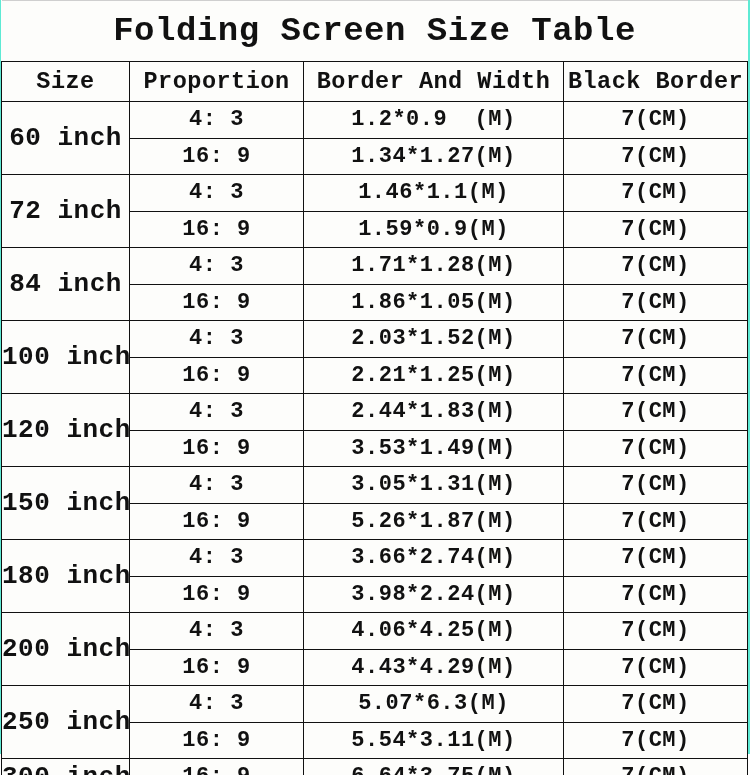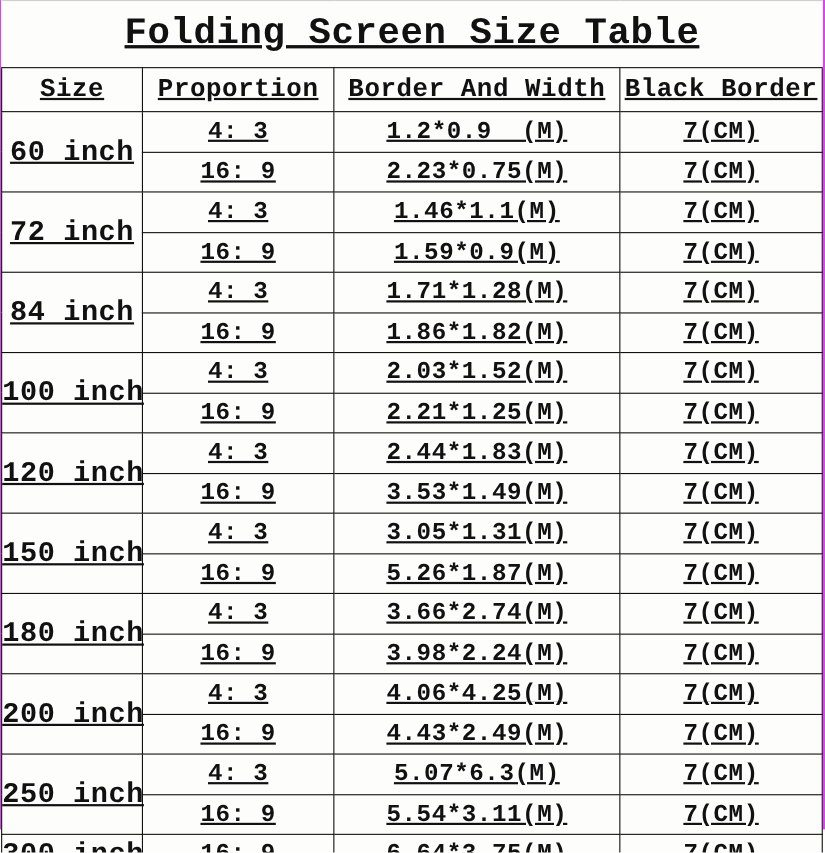--- a/index.html
+++ b/index.html
@@ -11,23 +11,22 @@
     width: 750px;
     height: 775px;
     font-family: "Liberation Mono", "DejaVu Sans Mono", monospace;
     color: #111111;
     overflow: hidden;
   }
   .sheet {
     width: 750px;
     height: 754px;
     box-sizing: border-box;
-    background: #d946ef;
+    background: #5eead4;
     position: relative;
-    text-decoration: underline;
   }
   table.size-table {
     width: 746px;
     margin: 0 1px;
     border-collapse: collapse;
     table-layout: fixed;
     background: #fdfdfb;
   }
   table.size-table td {
     border: 1.6px solid #111111;
@@ -99,21 +98,21 @@
       </tr>
 
     <tr>
           <td class="size-cell" rowspan="2">60 inch</td>
           <td class="data-cell prop-cell">4: 3</td>
           <td class="data-cell">1.2*0.9  (M)</td>
           <td class="data-cell bb-cell">7(CM)</td>
         </tr>
         <tr>
           <td class="data-cell prop-cell">16: 9</td>
-          <td class="data-cell">2.23*0.75(M)</td>
+          <td class="data-cell">1.34*1.27(M)</td>
           <td class="data-cell bb-cell">7(CM)</td>
         </tr>
         <tr>
           <td class="size-cell" rowspan="2">72 inch</td>
           <td class="data-cell prop-cell">4: 3</td>
           <td class="data-cell">1.46*1.1(M)</td>
           <td class="data-cell bb-cell">7(CM)</td>
         </tr>
         <tr>
           <td class="data-cell prop-cell">16: 9</td>
@@ -121,21 +120,21 @@
           <td class="data-cell bb-cell">7(CM)</td>
         </tr>
         <tr>
           <td class="size-cell" rowspan="2">84 inch</td>
           <td class="data-cell prop-cell">4: 3</td>
           <td class="data-cell">1.71*1.28(M)</td>
           <td class="data-cell bb-cell">7(CM)</td>
         </tr>
         <tr>
           <td class="data-cell prop-cell">16: 9</td>
-          <td class="data-cell">1.86*1.82(M)</td>
+          <td class="data-cell">1.86*1.05(M)</td>
           <td class="data-cell bb-cell">7(CM)</td>
         </tr>
         <tr>
           <td class="size-cell" rowspan="2">100 inch</td>
           <td class="data-cell prop-cell">4: 3</td>
           <td class="data-cell">2.03*1.52(M)</td>
           <td class="data-cell bb-cell">7(CM)</td>
         </tr>
         <tr>
           <td class="data-cell prop-cell">16: 9</td>
@@ -176,21 +175,21 @@
           <td class="data-cell bb-cell">7(CM)</td>
         </tr>
         <tr>
           <td class="size-cell" rowspan="2">200 inch</td>
           <td class="data-cell prop-cell">4: 3</td>
           <td class="data-cell">4.06*4.25(M)</td>
           <td class="data-cell bb-cell">7(CM)</td>
         </tr>
         <tr>
           <td class="data-cell prop-cell">16: 9</td>
-          <td class="data-cell">4.43*2.49(M)</td>
+          <td class="data-cell">4.43*4.29(M)</td>
           <td class="data-cell bb-cell">7(CM)</td>
         </tr>
         <tr>
           <td class="size-cell" rowspan="2">250 inch</td>
           <td class="data-cell prop-cell">4: 3</td>
           <td class="data-cell">5.07*6.3(M)</td>
           <td class="data-cell bb-cell">7(CM)</td>
         </tr>
         <tr>
           <td class="data-cell prop-cell">16: 9</td>

